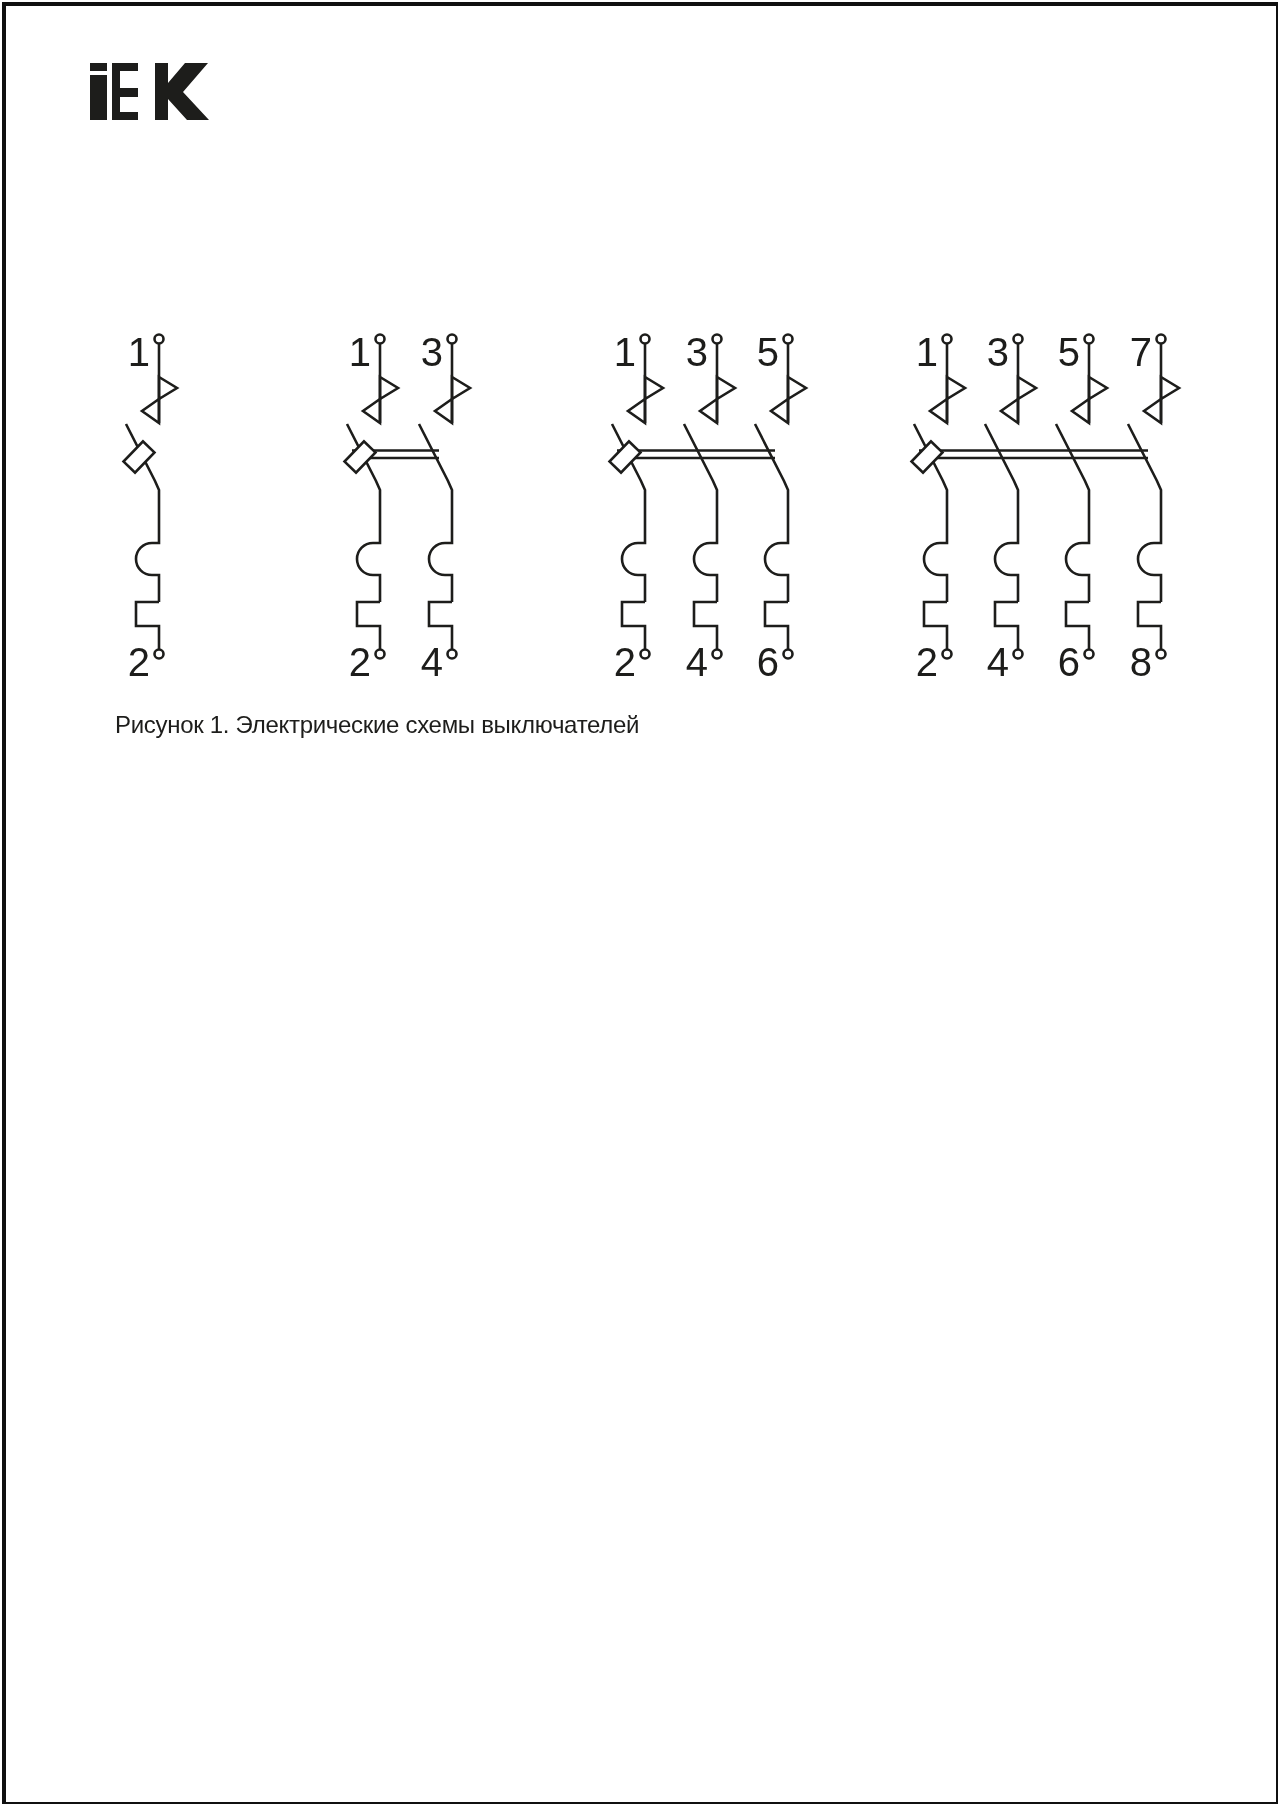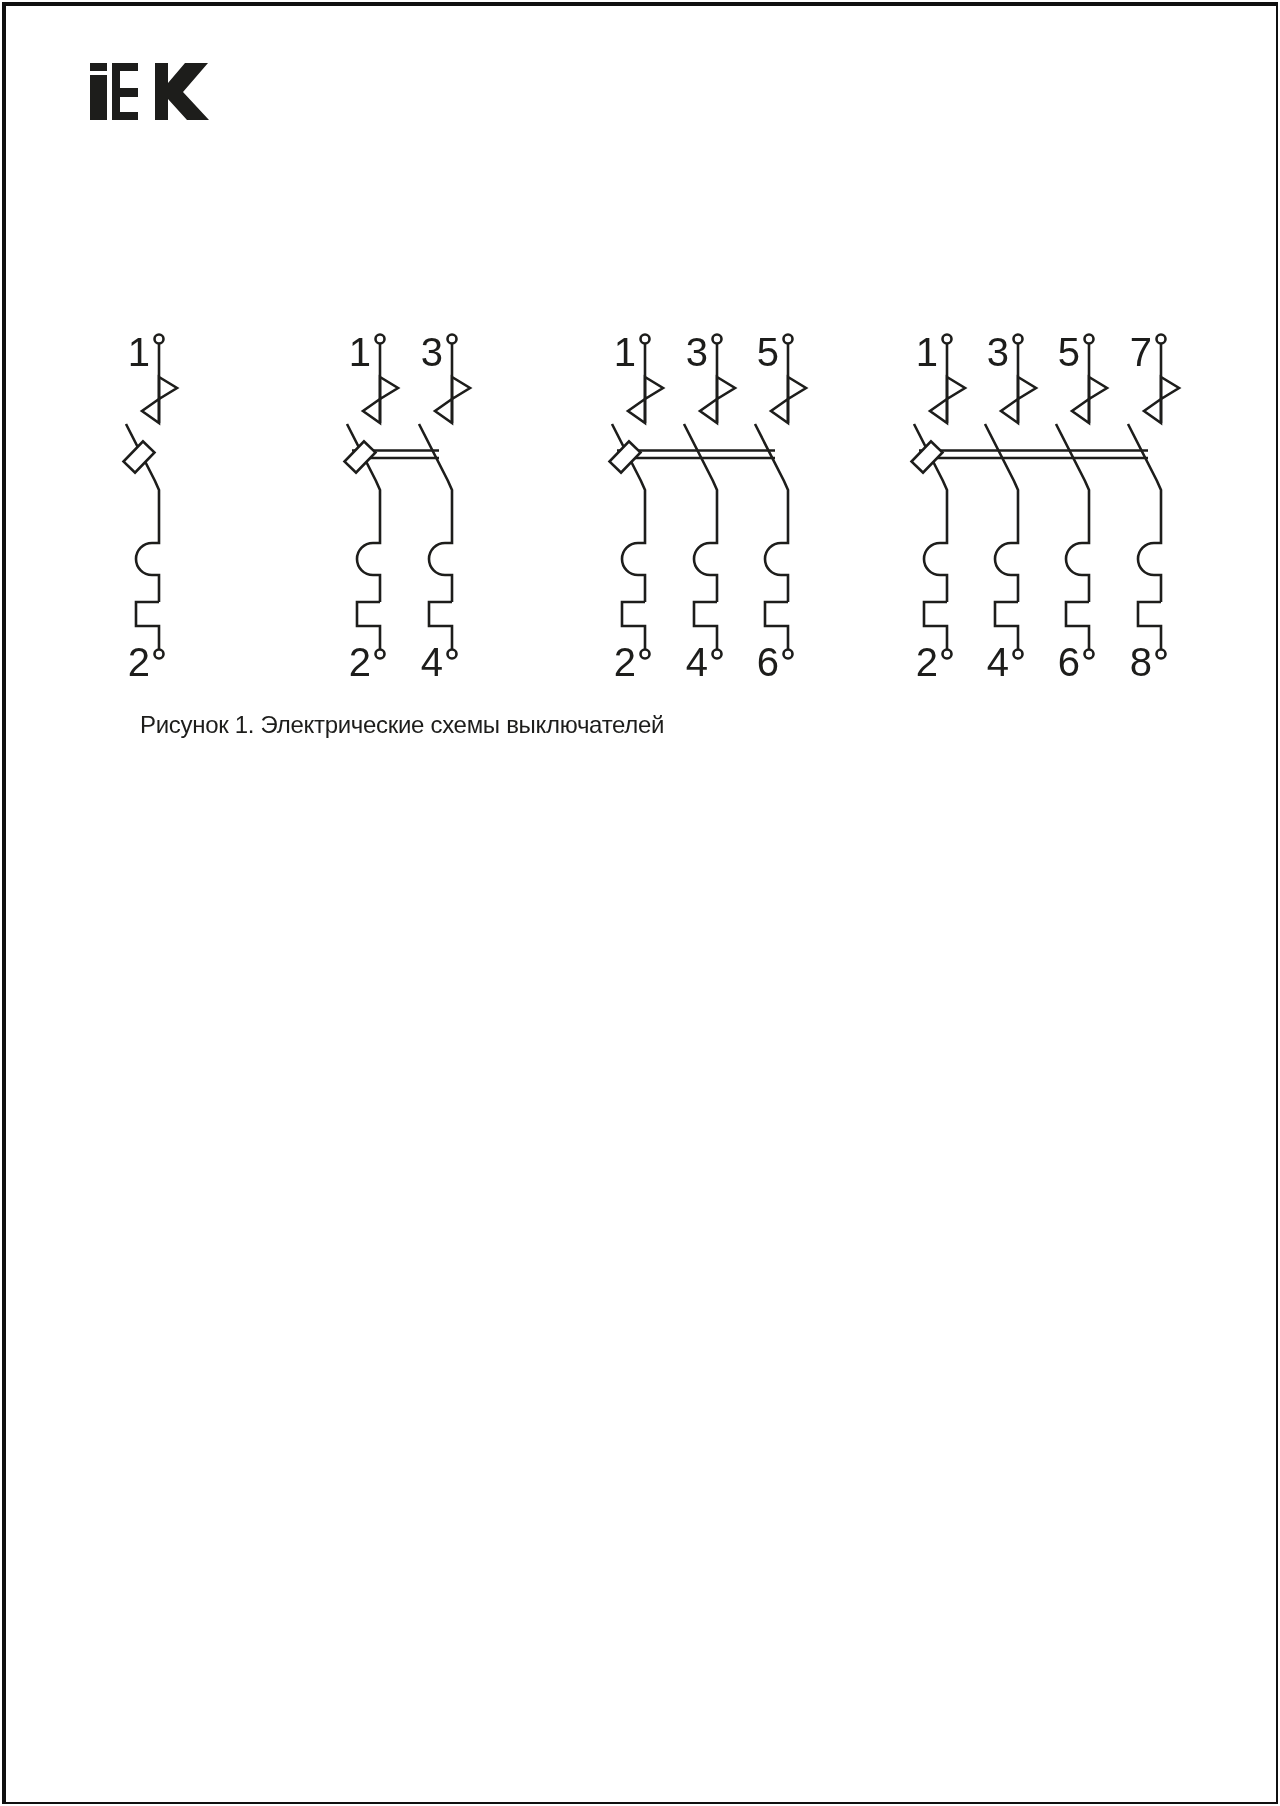--- a/index.html
+++ b/index.html
@@ -28,21 +28,21 @@
     left: 88px;
     top: 55px;
   }
   .schematic {
     position: absolute;
     left: 0;
     top: 0;
   }
   .caption {
     position: absolute;
-    left: 140px;
+    left: 115px;
     top: 711px;
     font-size: 24px;
     letter-spacing: -0.3px;
     white-space: nowrap;
   }
   svg text.dig {
     font-family: "Liberation Sans", sans-serif;
     font-size: 40px;
   }
 </style>

